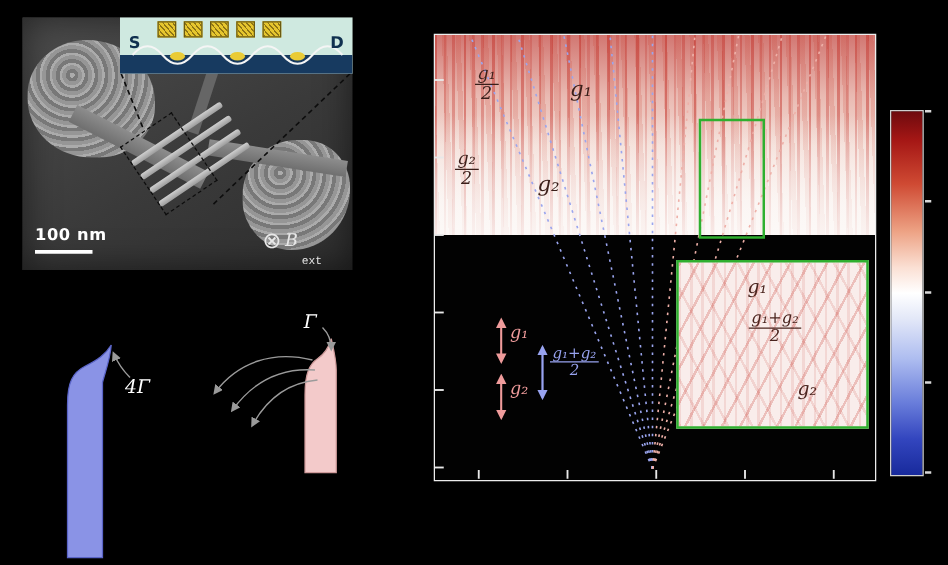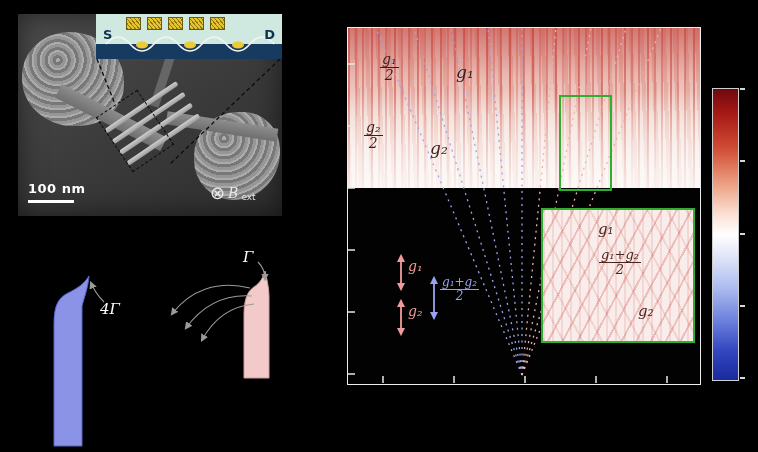--- a/index.html
+++ b/index.html
@@ -32,21 +32,21 @@
         background-image:repeating-linear-gradient(50deg,rgba(70,50,0,.55) 0 1px,transparent 1px 3px);}
   .sd{position:absolute;top:13px;font-weight:bold;font-size:13px;color:#10304f;}
   .sd.s{left:7px;} .sd.d{right:7px;}
   .wave{position:absolute;left:0;bottom:0;}
 
   .scale-label{position:absolute;left:10px;top:167px;color:#fff;font-size:13px;font-weight:bold;letter-spacing:.5px;}
   .scale-bar{position:absolute;left:10px;top:186px;width:46px;height:3px;background:#fff;}
   .bfield{position:absolute;left:192px;top:170px;color:#e8e8e8;display:flex;align-items:flex-start;gap:3px;}
   .bfield .circ{font-size:18px;line-height:18px;}
   .bfield .b{font-family:"DejaVu Serif",serif;font-style:italic;font-size:14px;line-height:18px;}
-  .bfield .sub{font-size:9px;margin-top:8px;}
+  .bfield .sub{font-size:9px;margin-top:20px;font-family:Liberation Mono, monospace;}
 
   
   .panel-b{position:absolute;left:22px;top:246px;}
 
   
   .plot{position:absolute;left:347px;top:27px;width:352px;height:356px;
         border:1.5px solid #ededed;background:#020202;}
   .heat{position:absolute;left:0;top:0;width:100%;height:160px;background-color:#f6e9e4;
         background-image:
           repeating-linear-gradient(90deg, rgba(193,43,35,.45) 0 2px, rgba(193,43,35,0) 2px 7px,

